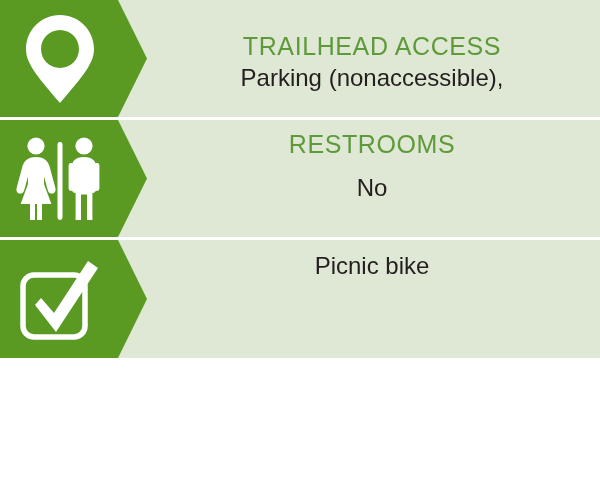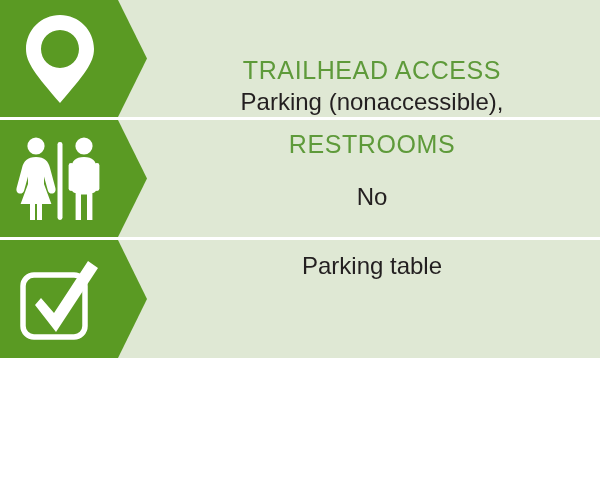--- a/index.html
+++ b/index.html
@@ -104,24 +104,24 @@
   .row-value {
     color: #231f20;
     font-size: 24px;
     line-height: 1.2;
     font-weight: normal;
     margin: 0;
     max-width: 100%;
   }
 
   
-  .amenity-row.row-trailhead .row-content { justify-content: flex-end; padding-top: 8px; }
+  .amenity-row.row-trailhead .row-content { justify-content: center; padding-top: 8px; }
   .amenity-row.row-trailhead .row-heading { margin-bottom: 4px; }
   .amenity-row.row-restrooms .row-content { justify-content: flex-start; padding-top: 10px; }
-  .amenity-row.row-restrooms .row-heading { margin-bottom: 25px; text-align: right; }
+  .amenity-row.row-restrooms .row-heading { margin-bottom: 16px; text-align: right; }
   .amenity-row.row-cell .row-content { justify-content: flex-start; padding-top: 14px; }
   .amenity-row.row-cell .row-heading { margin-bottom: 20px; }
   .amenity-row.row-services .row-content { justify-content: flex-start; padding-top: 12px; }
   .amenity-row.row-services .row-heading { margin-bottom: 18px; }
 </style>
 </head>
 <body>
 
 <div id="amenities-panel">
 
@@ -175,17 +175,17 @@
     <div class="chevron"></div>
     <div class="icon-wrap">
       <svg width="92" height="92" viewBox="0 0 92 92" aria-hidden="true">
 
         <rect x="9" y="22" width="62" height="62" rx="11" ry="11" fill="none" stroke="#ffffff" stroke-width="5.5"></rect>
 
         <path d="M21 52 L27 45 L40 60 L74 8 L84 15 L42 79 Z" fill="#ffffff"></path>
       </svg>
     </div>
     <div class="row-content">
-      <div class="row-value">Parking table</div>
+      <div class="row-value">Picnic bike</div>
     </div>
   </div>
 
 </div>
 
 </body></html>

